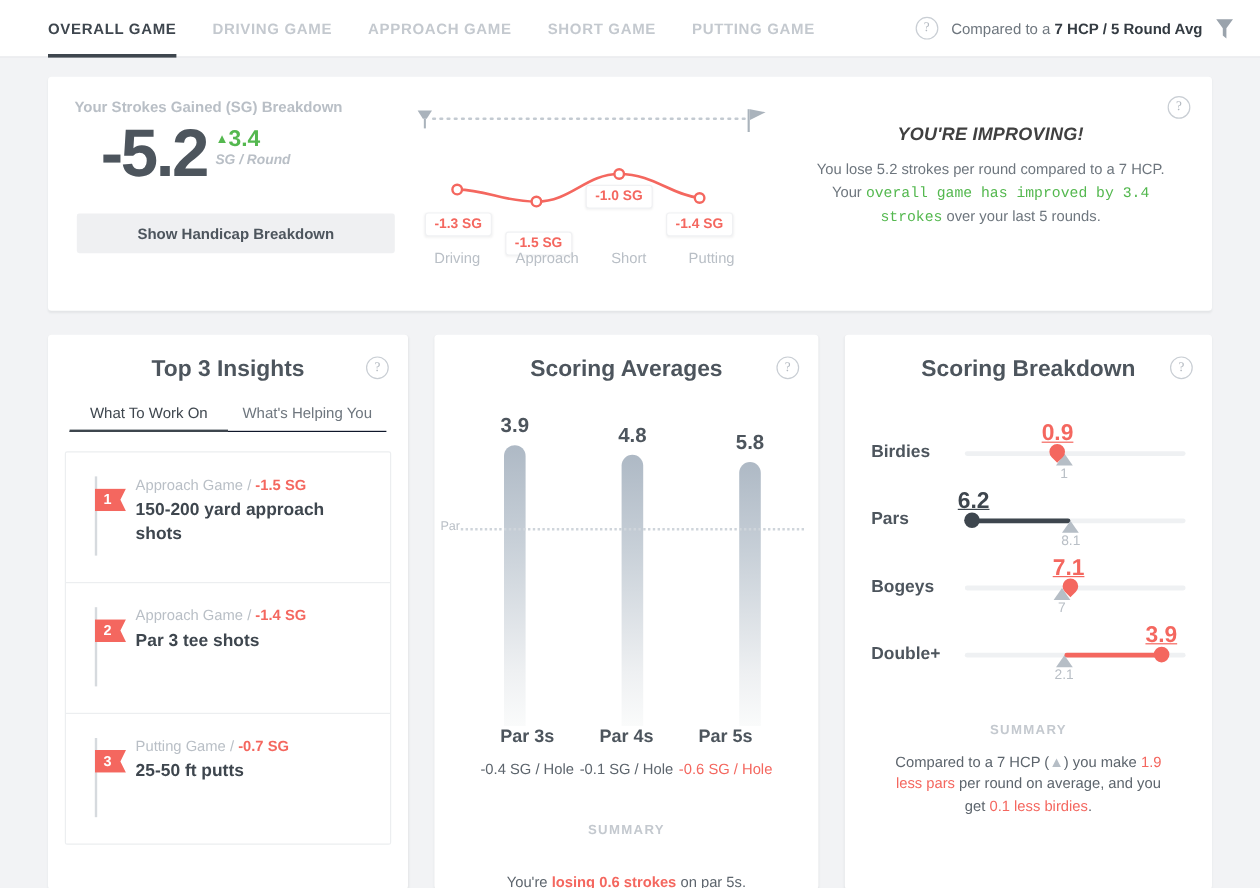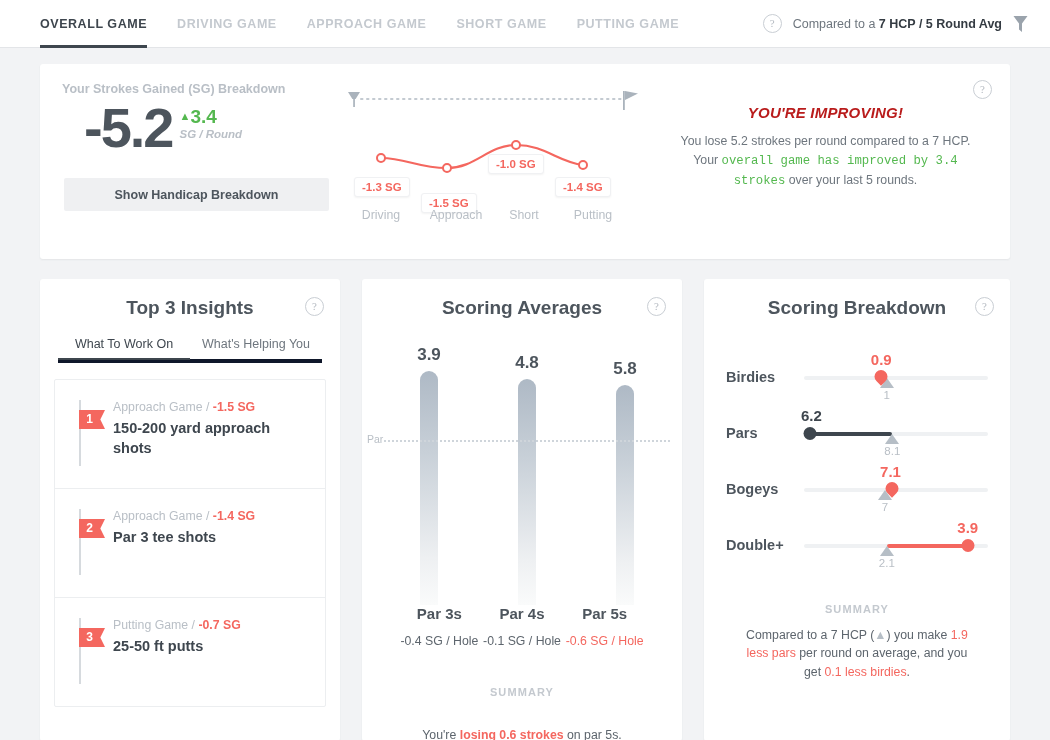--- a/index.html
+++ b/index.html
@@ -60,35 +60,35 @@
   .sgdeltaval .up { font-size: 11px; vertical-align: 3px; }
   .sgdeltalbl { font-size: 11.5px; font-style: italic; font-weight: 700; color: #b9bfc6; margin-top: 2px; }
   .hcpbtn {
     margin-top: 22px; margin-left: 2px; width: 265px; height: 33px;
     background: #eff0f2; border: 0; border-radius: 2px; cursor: pointer;
     font-family: inherit; font-size: 12.5px; font-weight: 700; color: #4d555d;
   }
 
   .sgmid { width: 315px; position: relative; }
   .sgright { flex: 1; padding: 22px 26px 0 12px; text-align: center; }
-  .improve { font-size: 15px; font-style: italic; font-weight: 700; color: #b91c1c; letter-spacing: .2px; text-align: center; }
+  .improve { font-size: 15px; font-style: italic; font-weight: 700; color: #404040; letter-spacing: .2px; text-align: center; }
   .improvetxt { margin-top: 11px; font-size: 12.3px; line-height: 1.55; color: #6e767e; }
   .improvetxt .g { color: #54b84f; font-family: Liberation Mono, monospace; }
 
   
   .row2 { display: flex; gap: 22px; margin-top: 20px; }
   .col-insights { width: 300px; }
   .col-avg { width: 320px; }
   .col-bd { flex: 1; }
   .panel { padding: 18px 0 0 0; position: relative; height: 462px; }
   .panel > .help { position: absolute; right: 16px; top: 18px; }
   .ptitle { text-align: center; font-size: 19px; font-weight: 700; color: #4d555d; }
 
   
-  .subtabs { display: flex; margin: 18px 18px 0 18px; border-bottom: 4px solid #0f172a; }
+  .subtabs { display: flex; margin: 18px 18px 0 18px; border-bottom: 1px solid #0f172a; }
   .subtab {
     flex: 1; text-align: center; font-size: 12.5px; color: #6e767e;
     padding-bottom: 8px; cursor: pointer; position: relative;
   }
   .subtab.active { color: #3e464e; }
   .subtab.active::after {
     content: ""; position: absolute; left: 0; right: 0; bottom: -1px; height: 2px; background: #3e464e;
   }
   .insight-list { margin: 16px 14px 0 14px; border: 1px solid #eceef0; border-radius: 2px; }
   .insight { display: flex; padding: 20px 14px 22px 14px; border-bottom: 1px solid #eceef0; }
@@ -128,21 +128,21 @@
   .srow { display: flex; align-items: center; height: 56px; }
   .slabel { width: 78px; font-size: 14.5px; font-weight: 700; color: #4d555d; flex: none; }
   .strack { position: relative; flex: 1; height: 44px; }
   .srail { position: absolute; left: 0; right: 0; top: 21px; height: 3.5px; background: #eff1f3; border-radius: 2px; }
   .sfill { position: absolute; top: 21px; height: 3.5px; border-radius: 2px; }
   .sdot { position: absolute; top: 16px; width: 13px; height: 13px; border-radius: 50%; transform: translateX(-50%); }
   .sdot.pin { border-radius: 50% 50% 50% 0; transform: translateX(-50%) rotate(-45deg); top: 15px; }
   .stri { position: absolute; top: 23px; width: 0; height: 0;
           border-left: 7px solid transparent; border-right: 7px solid transparent;
           border-bottom: 10px solid #b6bec6; transform: translateX(-50%); }
-  .sval { position: absolute; top: -4px; font-size: 15px; font-weight: 700; transform: translateX(-50%); white-space: nowrap; }
+  .sval { position: absolute; top: -4px; font-size: 19px; font-weight: 700; transform: translateX(-50%); white-space: nowrap; text-decoration: underline; }
   .sref { position: absolute; top: 34px; font-size: 11.5px; color: #b9bfc6; transform: translateX(-50%); }
 </style>
 </head>
 <body>
 
 <div class="topbar">
   <div class="tabs">
     <div class="tab active"><span>OVERALL GAME</span></div>
     <div class="tab"><span>DRIVING GAME</span></div>
     <div class="tab"><span>APPROACH GAME</span></div>

